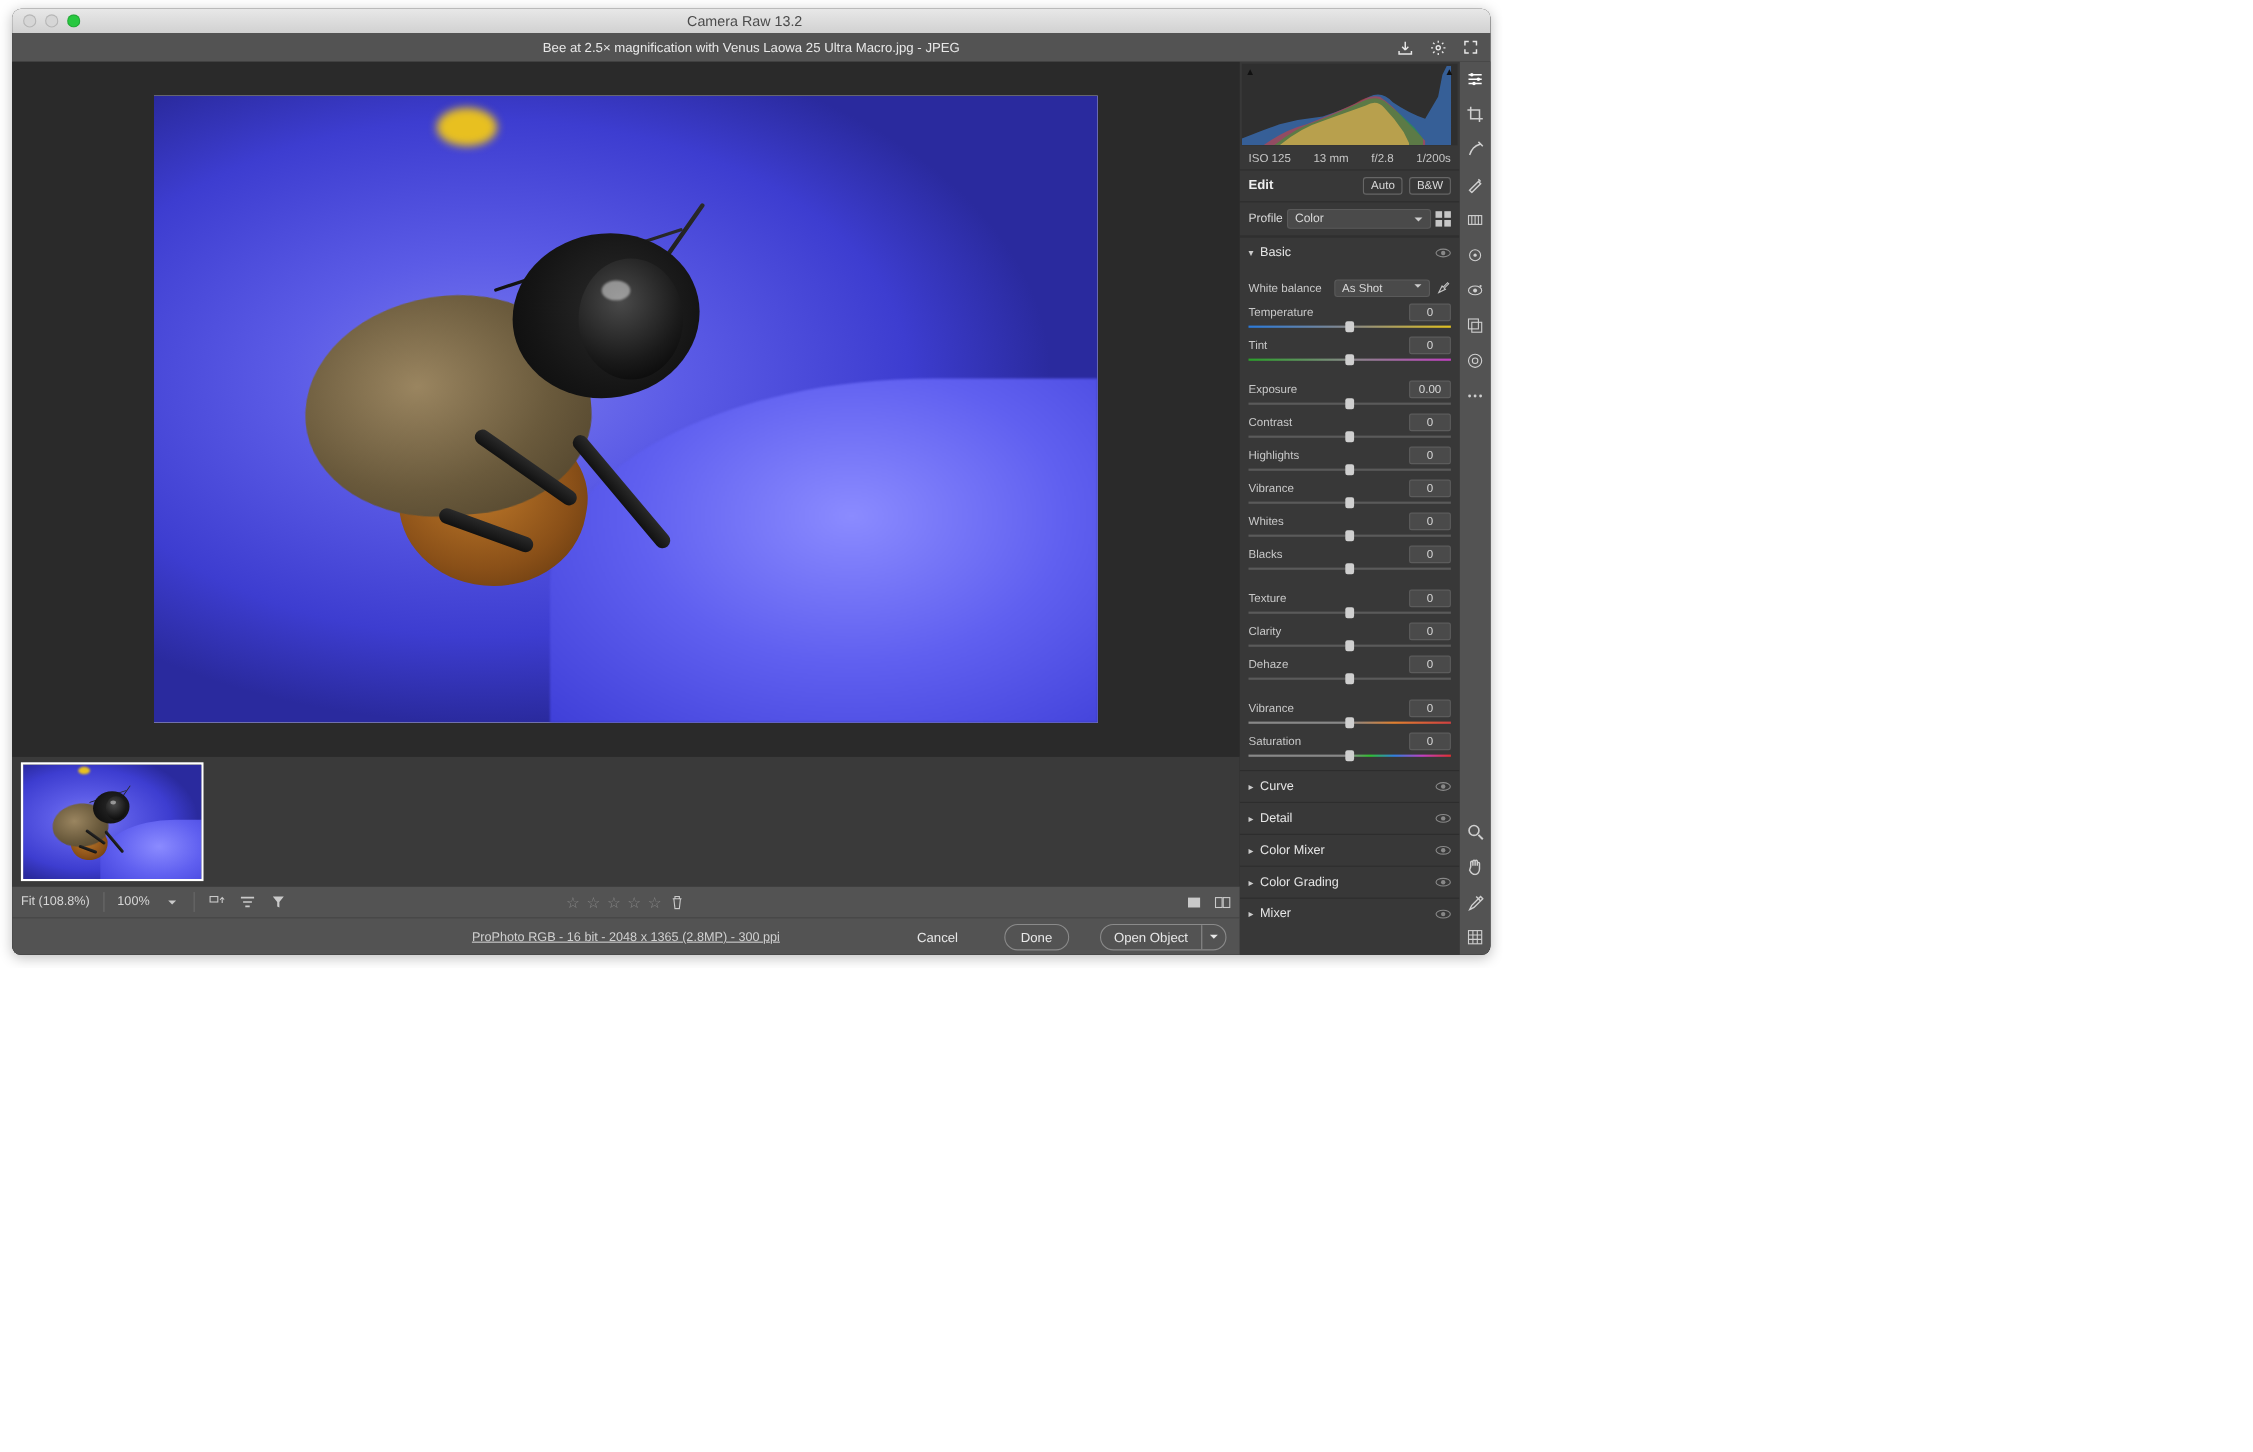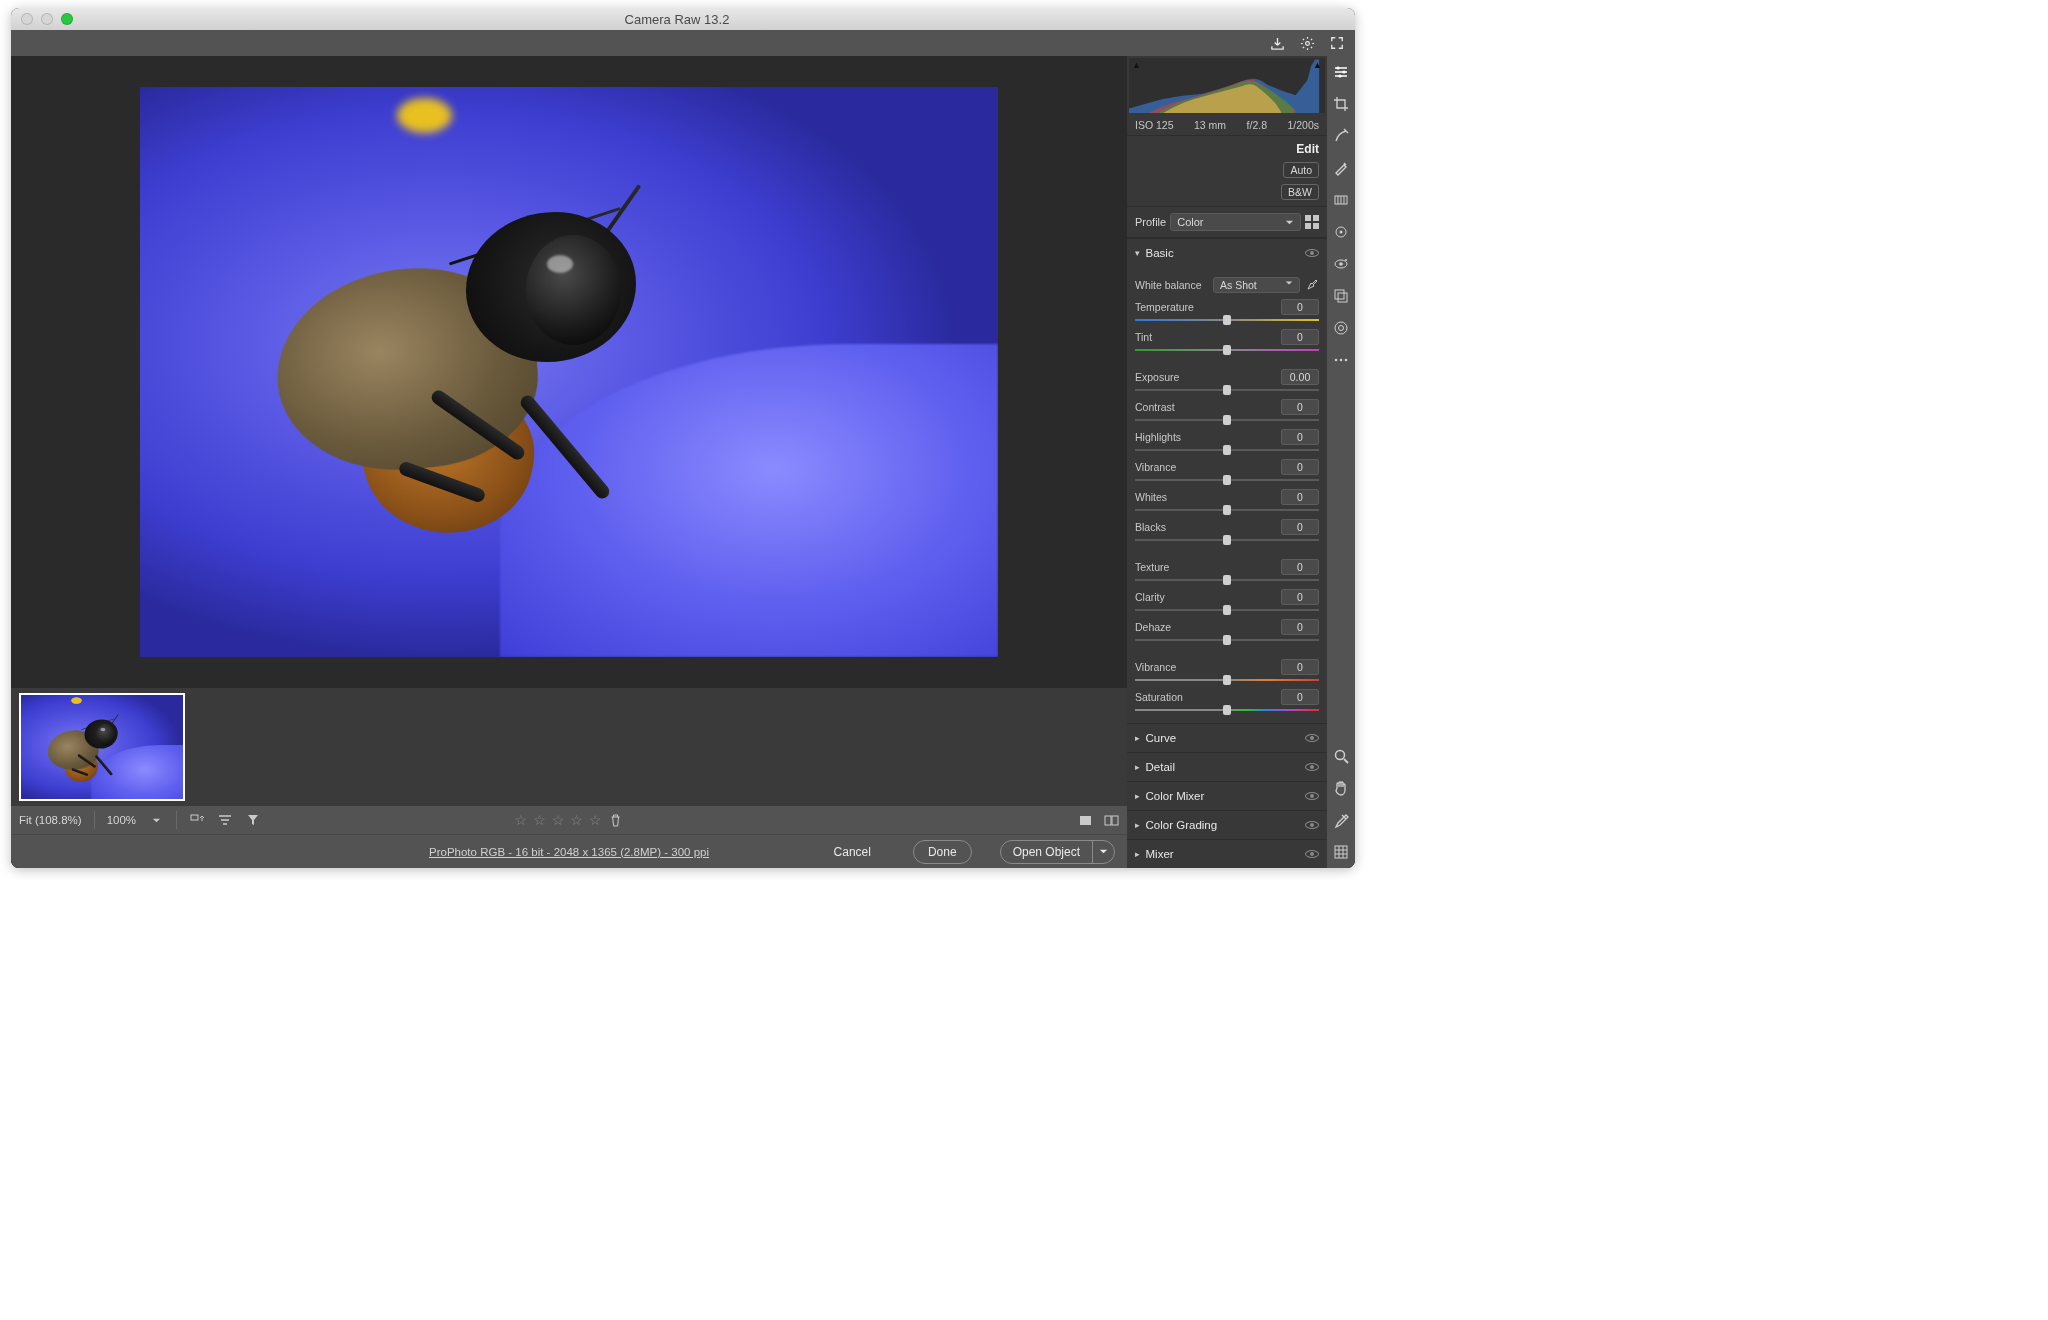--- a/index.html
+++ b/index.html
@@ -72,21 +72,21 @@
 .rightwrap { display:flex; }
 .panel { width: 200px; background: #383838; display:flex; flex-direction:column; color:#d8d8d8; font-size:11px; overflow-y:auto;}
 .panel::-webkit-scrollbar{width:0;}
 
 .histo { height: 74px; background:#2f2f2f; position:relative; margin:2px; overflow:hidden;}
 .histo svg { width:100%; height:100%; }
 .histo .tri { position:absolute; top:2px; font-size:9px; color:#111;}
 .histo .tri.l{left:3px;} .histo .tri.r{right:3px;}
 
 .meta { display:flex; justify-content:space-between; padding: 4px 8px; font-size:10.5px; color:#c6c6c6; border-bottom:1px solid #2d2d2d;}
-.editrow { display:flex; align-items:flex-end; padding:6px 8px; gap:6px; border-bottom:1px solid #2d2d2d;flex-direction:column;}
+.editrow { display:flex; align-items:flex-start; padding:6px 8px; gap:6px; border-bottom:1px solid #2d2d2d;}
 .editrow .lab { font-weight:600; font-size:12px; color:#eee; flex:1;}
 .pill { border:1px solid #666; border-radius:3px; padding:1px 6px; font-size:10.5px; cursor:pointer;}
 .profile { display:flex; align-items:center; padding:6px 8px; gap:4px; border-bottom:1px solid #2d2d2d;}
 .profile .sel { flex:1; background:#4a4a4a; border:1px solid #5a5a5a; border-radius:3px; padding:2px 6px; display:flex; justify-content:space-between; align-items:center; font-size:11px; cursor:pointer;}
 .gridicon{width:14px;height:14px;display:grid;grid-template-columns:1fr 1fr;gap:1.5px;cursor:pointer;}
 .gridicon span{background:#c6c6c6;}
 
 .section-head{display:flex;align-items:center;padding:8px 8px;gap:6px;cursor:pointer;border-top:1px solid #2d2d2d;}
 .section-head .chev{font-size:9px;color:#ccc;}
 .section-head .t{flex:1;font-size:11.5px;color:#e6e6e6;}
@@ -123,20 +123,21 @@
   <div class="titlebar">
     <div class="traffic">
       <div class="tl r"></div>
       <div class="tl y"></div>
       <div class="tl g"></div>
     </div>
     <div class="title">Camera Raw 13.2</div>
   </div>
 
   <div class="header">
+    <div class="hcenter">Bee at 2.5× magnification with Venus Laowa 25 Ultra Macro.jpg  -  JPEG</div>
     <div class="hright">
       <span class="hicon">
           <svg width="15" height="15" viewBox="0 0 16 16">
             <path fill="none" stroke="currentColor" stroke-width="1.4" d="M2 11v3h12v-3M8 2v8m0 0l-3-3m3 3l3-3"></path>
           </svg>
         </span>
       <span class="hicon">
           <svg width="15" height="15" viewBox="0 0 16 16">
             <circle cx="8" cy="8" r="2" fill="none" stroke="currentColor" stroke-width="1.3"></circle>
             <path fill="none" stroke="currentColor" stroke-width="1.3" d="M8 1v2M8 13v2M1 8h2M13 8h2M3 3l1.4 1.4M11.6 11.6L13 13M13 3l-1.4 1.4M4.4 11.6L3 13"></path>

